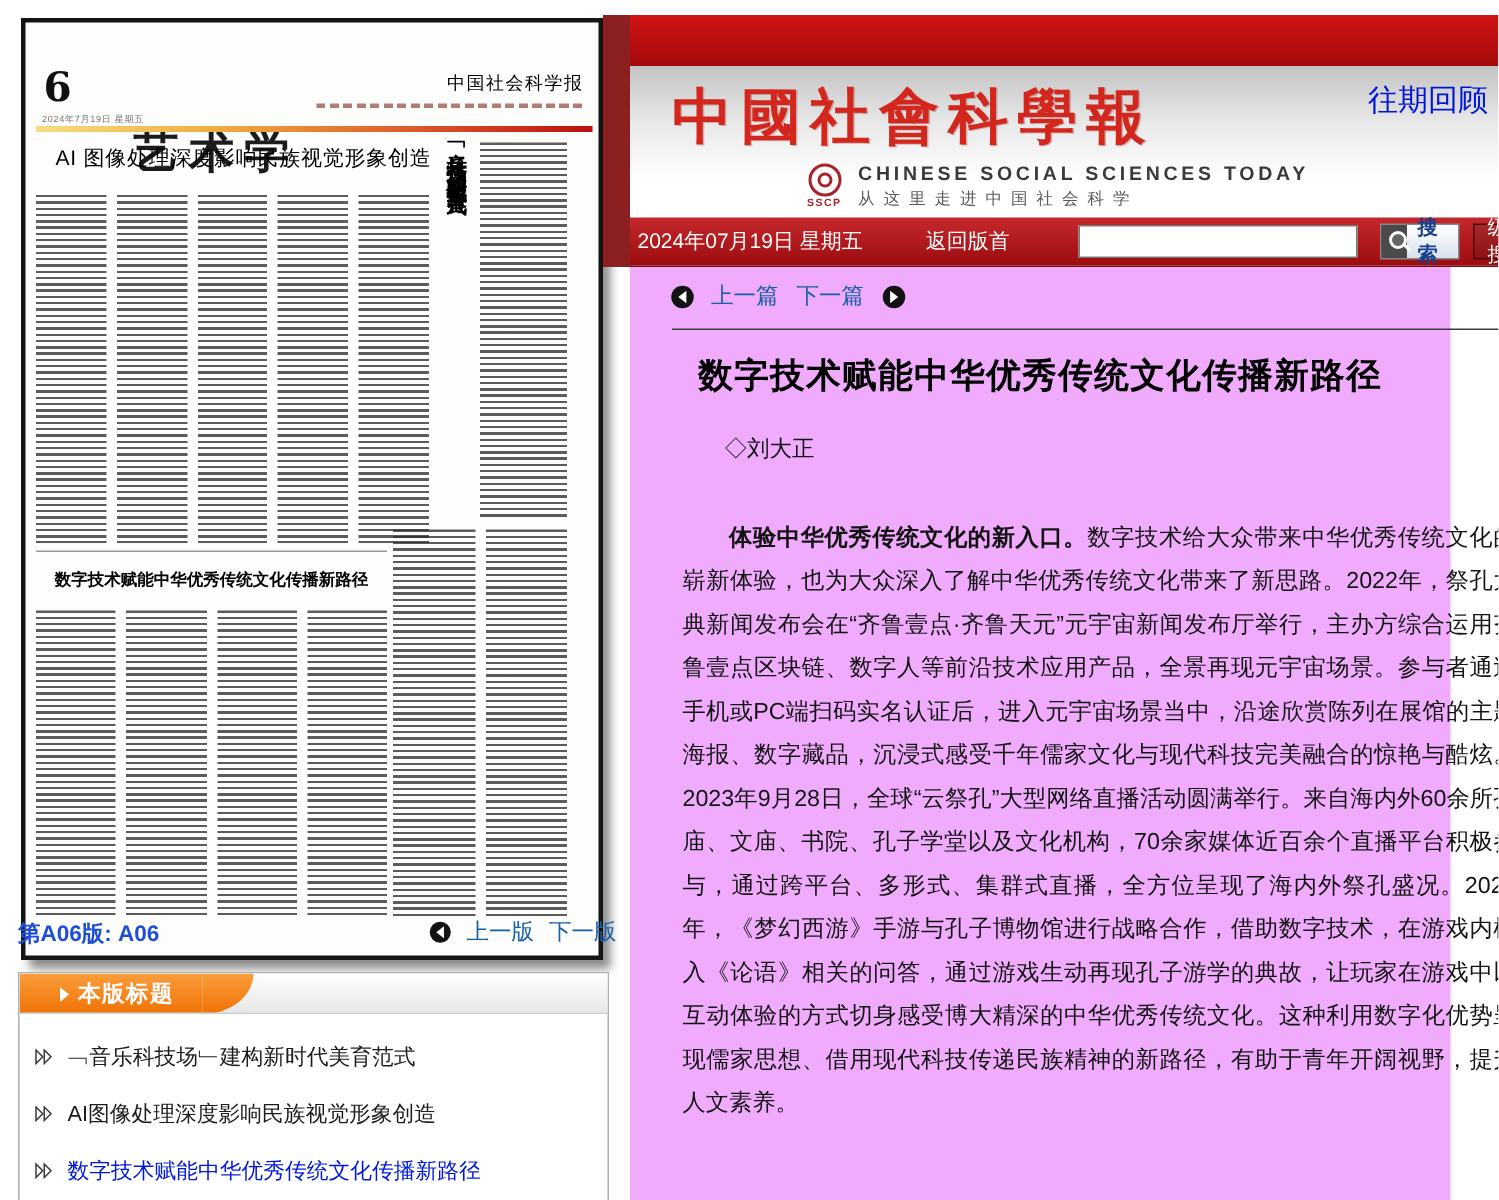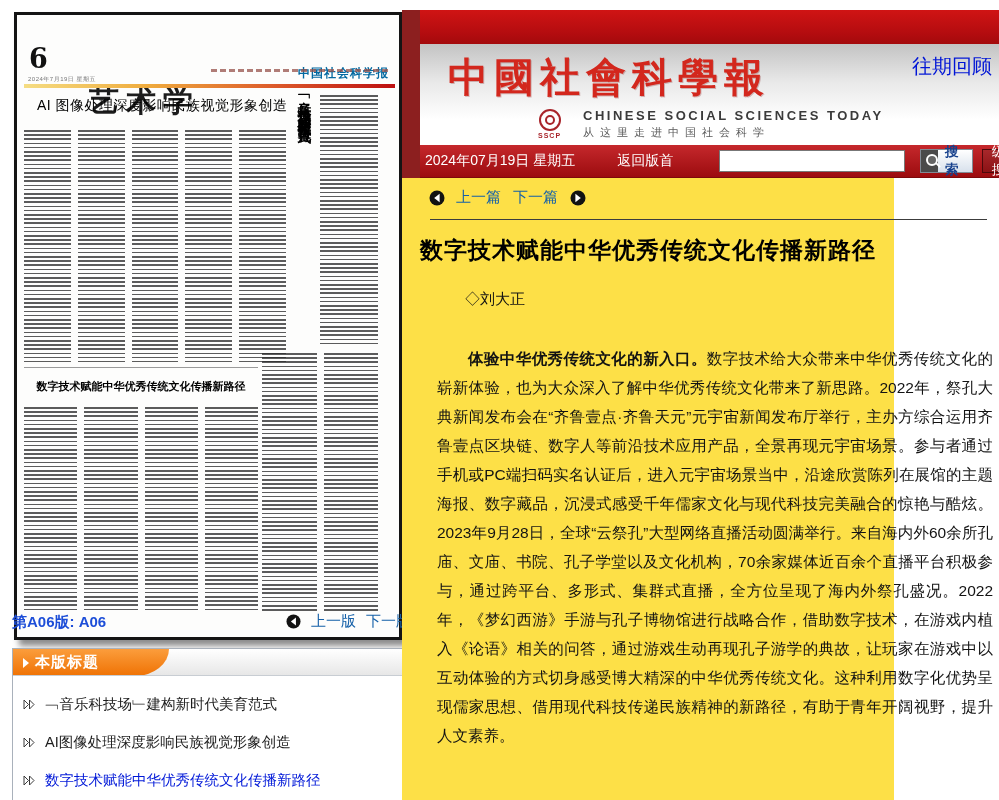--- a/index.html
+++ b/index.html
@@ -8,21 +8,21 @@
 
   
   .preview {
     position:absolute; left:14px; top:12px; width:388px; height:628px;
     background:#fdfdfc; border:3px solid #141414;
     box-shadow:5px 6px 6px rgba(0,0,0,0.45);
   }
   .np-num { position:absolute; left:12px; top:28px; font-family:"DejaVu Serif", serif; font-size:27px; font-weight:bold; color:#111; }
   .np-numdate { position:absolute; left:11px; top:60px; font-size:6px; color:#777; letter-spacing:.5px; white-space:nowrap; }
   .np-section { position:absolute; left:72px; top:26px; font-family:"DejaVu Serif", serif; font-size:30px; font-weight:bold; color:#1c1c1c; letter-spacing:7px;margin-top:40px; }
-  .np-mast { position:absolute; right:10px; top:50px; color:#0369a1; font-size:12px; font-weight:bold; letter-spacing:1px; }
+  .np-mast { position:absolute; right:10px; top:32px; color:#000000; font-size:12px; font-weight:normal; letter-spacing:1px; }
   .np-infoline { position:absolute; right:10px; top:54px; width:178px; height:3px;
     background:repeating-linear-gradient(90deg,#96514a 0 6px, transparent 6px 9px); opacity:.75; }
   .np-rule { position:absolute; left:7px; top:69px; width:371px; height:4px;
     background:linear-gradient(90deg,#f5dd83,#efab3d,#dd5c2b,#bd0f10); }
   .np-h1 { position:absolute; left:20px; top:82px; width:262px; font-size:14px; font-weight:normal; color:#000;
     letter-spacing:.5px; filter:blur(.4px); white-space:nowrap; }
   .cols { position:absolute; display:flex; gap:7px; }
   .cols .col { flex:1; }
   .ft { background-image:repeating-linear-gradient(180deg, rgba(45,45,45,.78) 0px, rgba(45,45,45,.78) 1.6px, transparent 1.6px, transparent 4.2px); filter:blur(.35px); }
   .cols-top    { left:7px;   top:115px; width:262px; height:232px; }
@@ -37,39 +37,39 @@
   
   .edition-label { position:absolute; left:12px; top:613px; font-size:15px; font-weight:bold; color:#1d4ed8; }
   .page-nav { position:absolute; left:286px; top:612px; display:flex; align-items:center; gap:10px; }
   .blue-link { color:#1560a8; font-size:15px; text-decoration:none; cursor:pointer; white-space:nowrap; }
   .circle-icon { display:inline-block; width:15px; height:15px; cursor:pointer; flex:0 0 auto; }
 
   
   .sec-box { position:absolute; left:12px; top:648px; width:394px; height:160px; background:#fff; border:1px solid #a9b1bb; }
   .sec-head { position:relative; height:27px; background:linear-gradient(180deg,#ffffff,#e7e7e7); border-bottom:1px solid #c8cdd3; overflow:hidden; }
   .sec-head .orange { position:absolute; left:0; top:0; width:122px; height:27px;
-    background:linear-gradient(180deg,#fb9d3c,#ef7204); display:flex; align-items:center; gap:6px; padding-left:10px;
+    background:linear-gradient(180deg,#fb9d3c,#ef7204); display:flex; align-items:center; gap:6px; padding-left:27px;
     color:#fff; font-size:15px; font-weight:bold; letter-spacing:1px; }
   .sec-head .orange::after { content:''; position:absolute; right:-34px; top:0; width:34px; height:27px;
     background:linear-gradient(180deg,#fb9d3c,#ef7204); border-bottom-right-radius:34px 27px; }
   .tri-white { width:0; height:0; border-left:6px solid #fff; border-top:5px solid transparent; border-bottom:5px solid transparent; }
   .sec-item { display:flex; align-items:center; gap:9px; margin:19px 0 0 10px; font-size:14.5px; color:#1c1c1c; cursor:pointer; }
   .sec-item.active { color:#0018d8; }
   .sec-item svg { flex:0 0 auto; }
 
   
   .maroon-strip { position:absolute; left:402px; top:10px; width:18px; height:168px; background:#8c1f1f; }
   .topbar { position:absolute; left:420px; top:10px; width:579px; height:34px;
     background:linear-gradient(180deg,#d01414,#b30c0f 70%,#a30a0c); }
   .masthead { position:absolute; left:420px; top:44px; width:579px; height:101px;
     background:linear-gradient(180deg,#c3c3c3 0%,#e9e9e9 38%,#ffffff 75%); }
   .archive-link { position:absolute; right:7px; top:9px; color:#0015d6; font-size:20px; font-weight:normal; cursor:pointer; text-decoration:none; }
   .m-title { position:absolute; left:28px; top:6px; font-family:"DejaVu Serif", serif; font-size:40px; font-weight:bold;
     color:#d3271d; letter-spacing:6px; white-space:nowrap; text-shadow:1px 1px 0 rgba(120,0,0,.25); }
-  .m-sub { position:absolute; left:118px; top:64px; display:flex; align-items:center; gap:22px; }
+  .m-sub { position:absolute; left:118px; top:64px; display:flex; align-items:center; gap:11px; }
   .m-logo { display:flex; flex-direction:column; align-items:center; }
   .m-logo .seal { width:22px; height:22px; border:2px solid #a8242a; border-radius:50%; position:relative; }
   .m-logo .seal::before { content:''; position:absolute; left:4px; top:4px; right:4px; bottom:4px; border:2px solid #a8242a; border-radius:50%; }
   .m-logo .sscp { font-size:7px; font-weight:bold; color:#a8242a; letter-spacing:1px; margin-top:1px; }
   .m-taglines { display:flex; flex-direction:column; gap:2px; }
   .tag-en { font-size:13px; font-weight:bold; color:#3a3a3a; letter-spacing:2.5px; }
   .tag-cn { font-size:11px; color:#5a5a5a; letter-spacing:6px; }
 
   .datebar { position:absolute; left:420px; top:145px; width:579px; height:33px;
     background:linear-gradient(180deg,#c5282c,#9c0c0f); border-bottom:1px solid #7d090b;
@@ -78,21 +78,21 @@
   .home-link { margin-left:42px; color:#fff; text-decoration:none; cursor:pointer; white-space:nowrap; }
   .search-input { margin-left:46px; width:208px; height:22px; border:1px solid #777; background:#fff; padding:0 4px; font-size:13px; }
   .search-btn { margin-left:15px; display:flex; align-items:stretch; height:24px; border:1px solid #818a94; cursor:pointer; }
   .mag-box { width:23px; background:#4a4a4a; position:relative; }
   .mag-box::before { content:''; position:absolute; left:5px; top:4px; width:8px; height:8px; border:2px solid #fff; border-radius:50%; background:rgba(255,255,255,.15); }
   .mag-box::after { content:''; position:absolute; left:14px; top:14px; width:6px; height:2px; background:#fff; transform:rotate(45deg); }
   .search-lbl { display:flex; align-items:center; padding:7px 7px; background:linear-gradient(180deg,#ffffff,#d8e1ec); color:#16408c; font-size:13.5px; font-weight:bold; }
   .adv-btn { margin-left:9px; height:24px; display:flex; align-items:center; padding:0 9px; cursor:pointer;
     background:linear-gradient(180deg,#a7282b,#8c1215); border:1px solid #4c090b; color:#fff; font-size:13.5px; }
 
-  .content { position:absolute; left:402px; top:178px; width:492px; height:622px; background:#fde047; }
+  .content { position:absolute; left:420px; top:178px; width:547px; height:622px; background:#f0abfc; }
   .art-nav { position:absolute; left:27px; top:10px; display:flex; align-items:center; gap:12px; }
   .art-nav .blue-link { font-size:15px; }
   .art-hr { position:absolute; left:28px; top:41px; width:557px; border-top:1px solid #3c3c3c; }
   .art-title { position:absolute; left:0; top:57px; width:100%; text-align:center; font-size:23px; font-weight:bold; color:#000; letter-spacing:1px; }
   .art-body { position:absolute; left:35px; top:112px; width:556px; color:#131313; }
   .art-author { font-size:15px; padding-left:28px; }
   .art-body p { margin-top:29px; font-size:15.5px; line-height:29px; text-align:justify; text-indent:2em; }
   .art-body p:first-of-type { margin-top:35px; }
 </style>
 </head>

